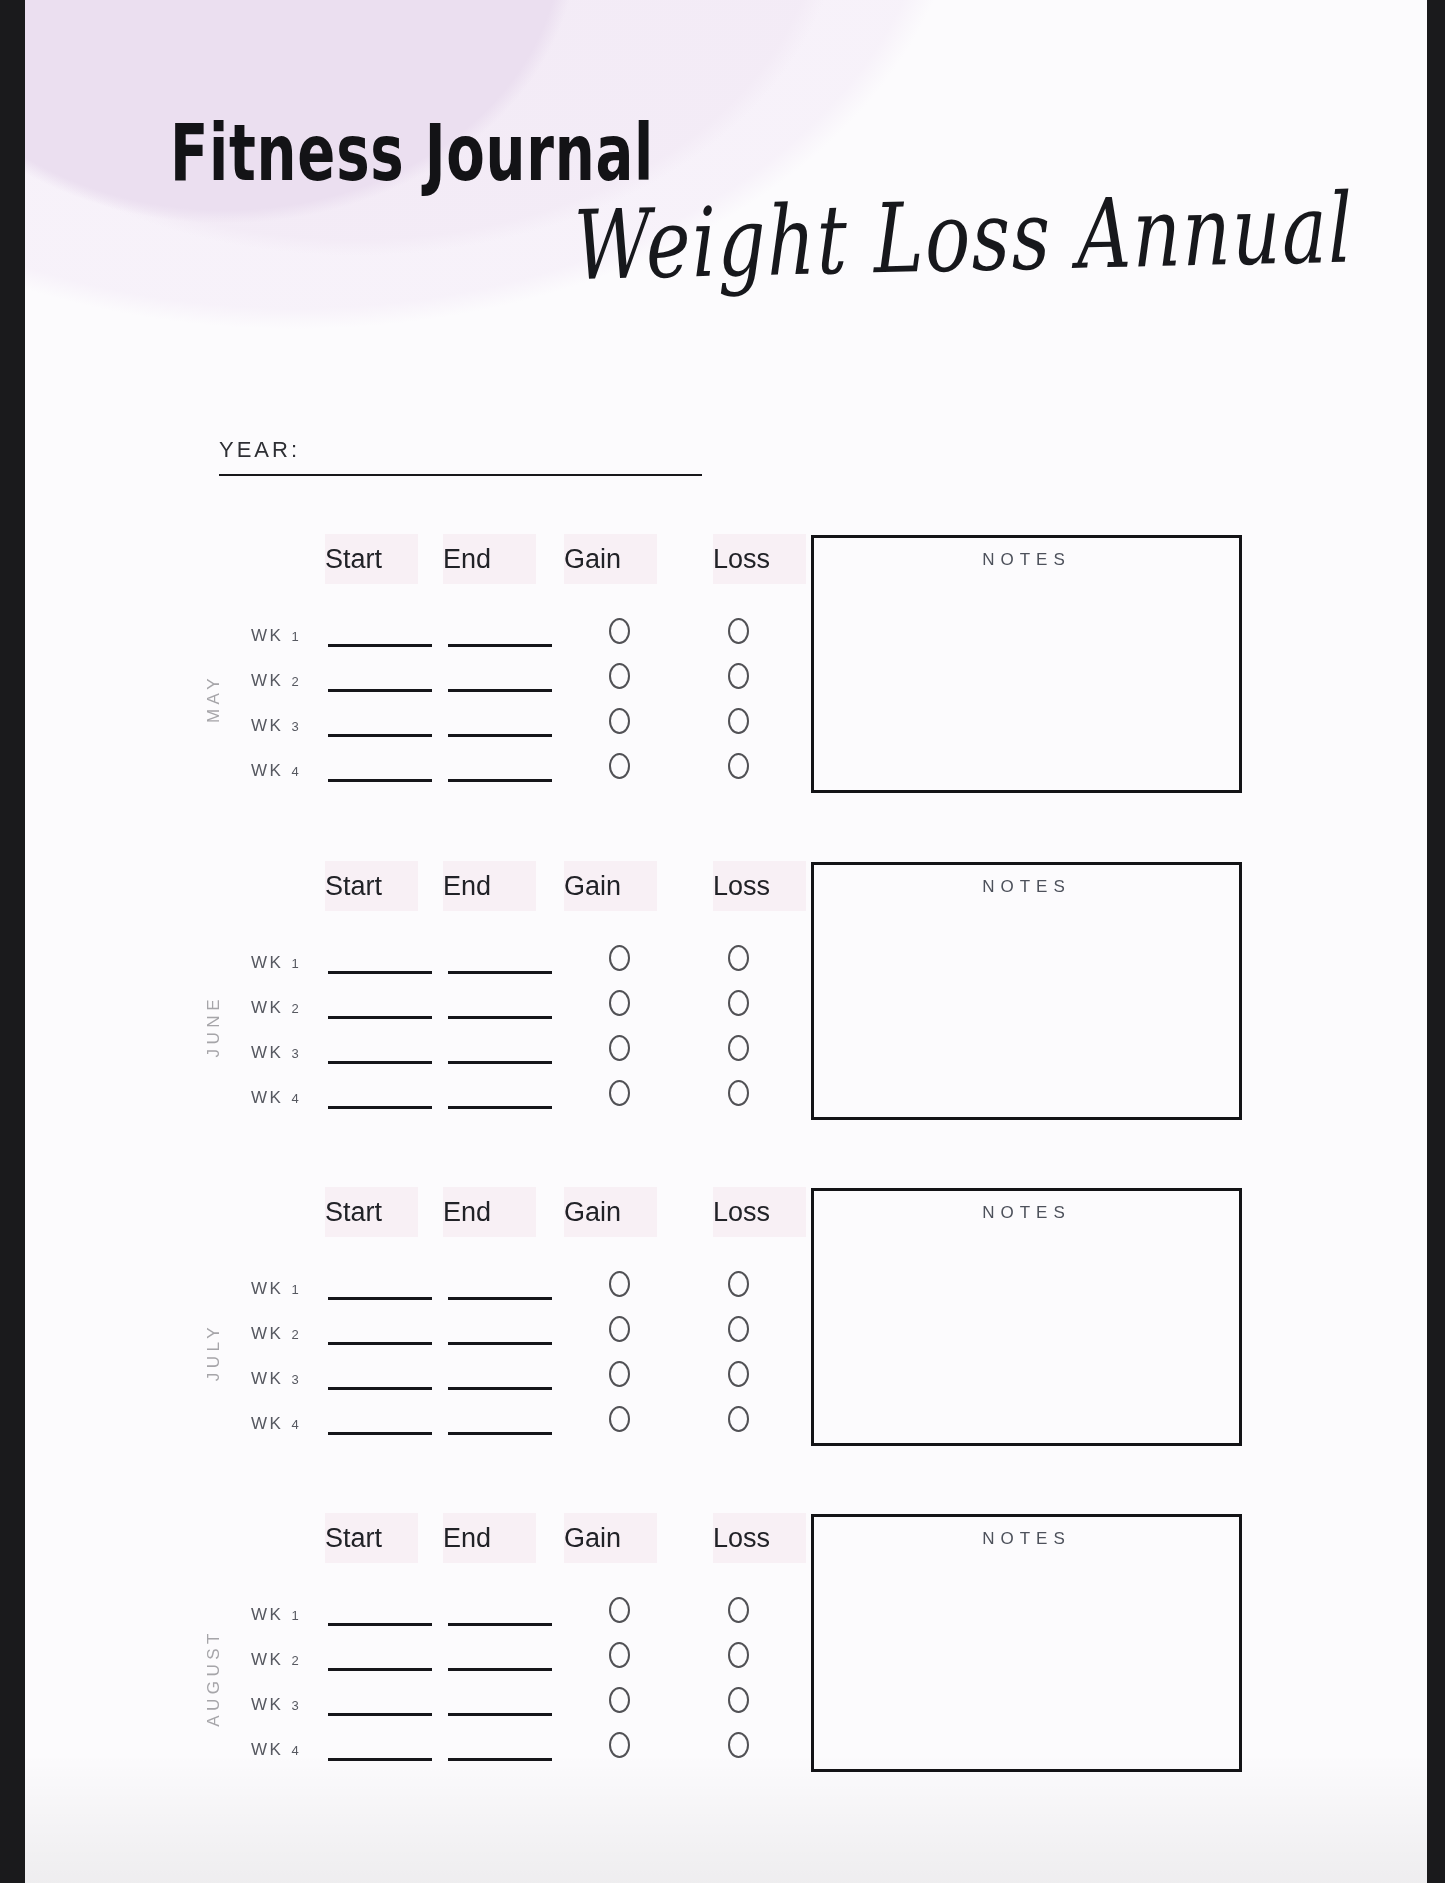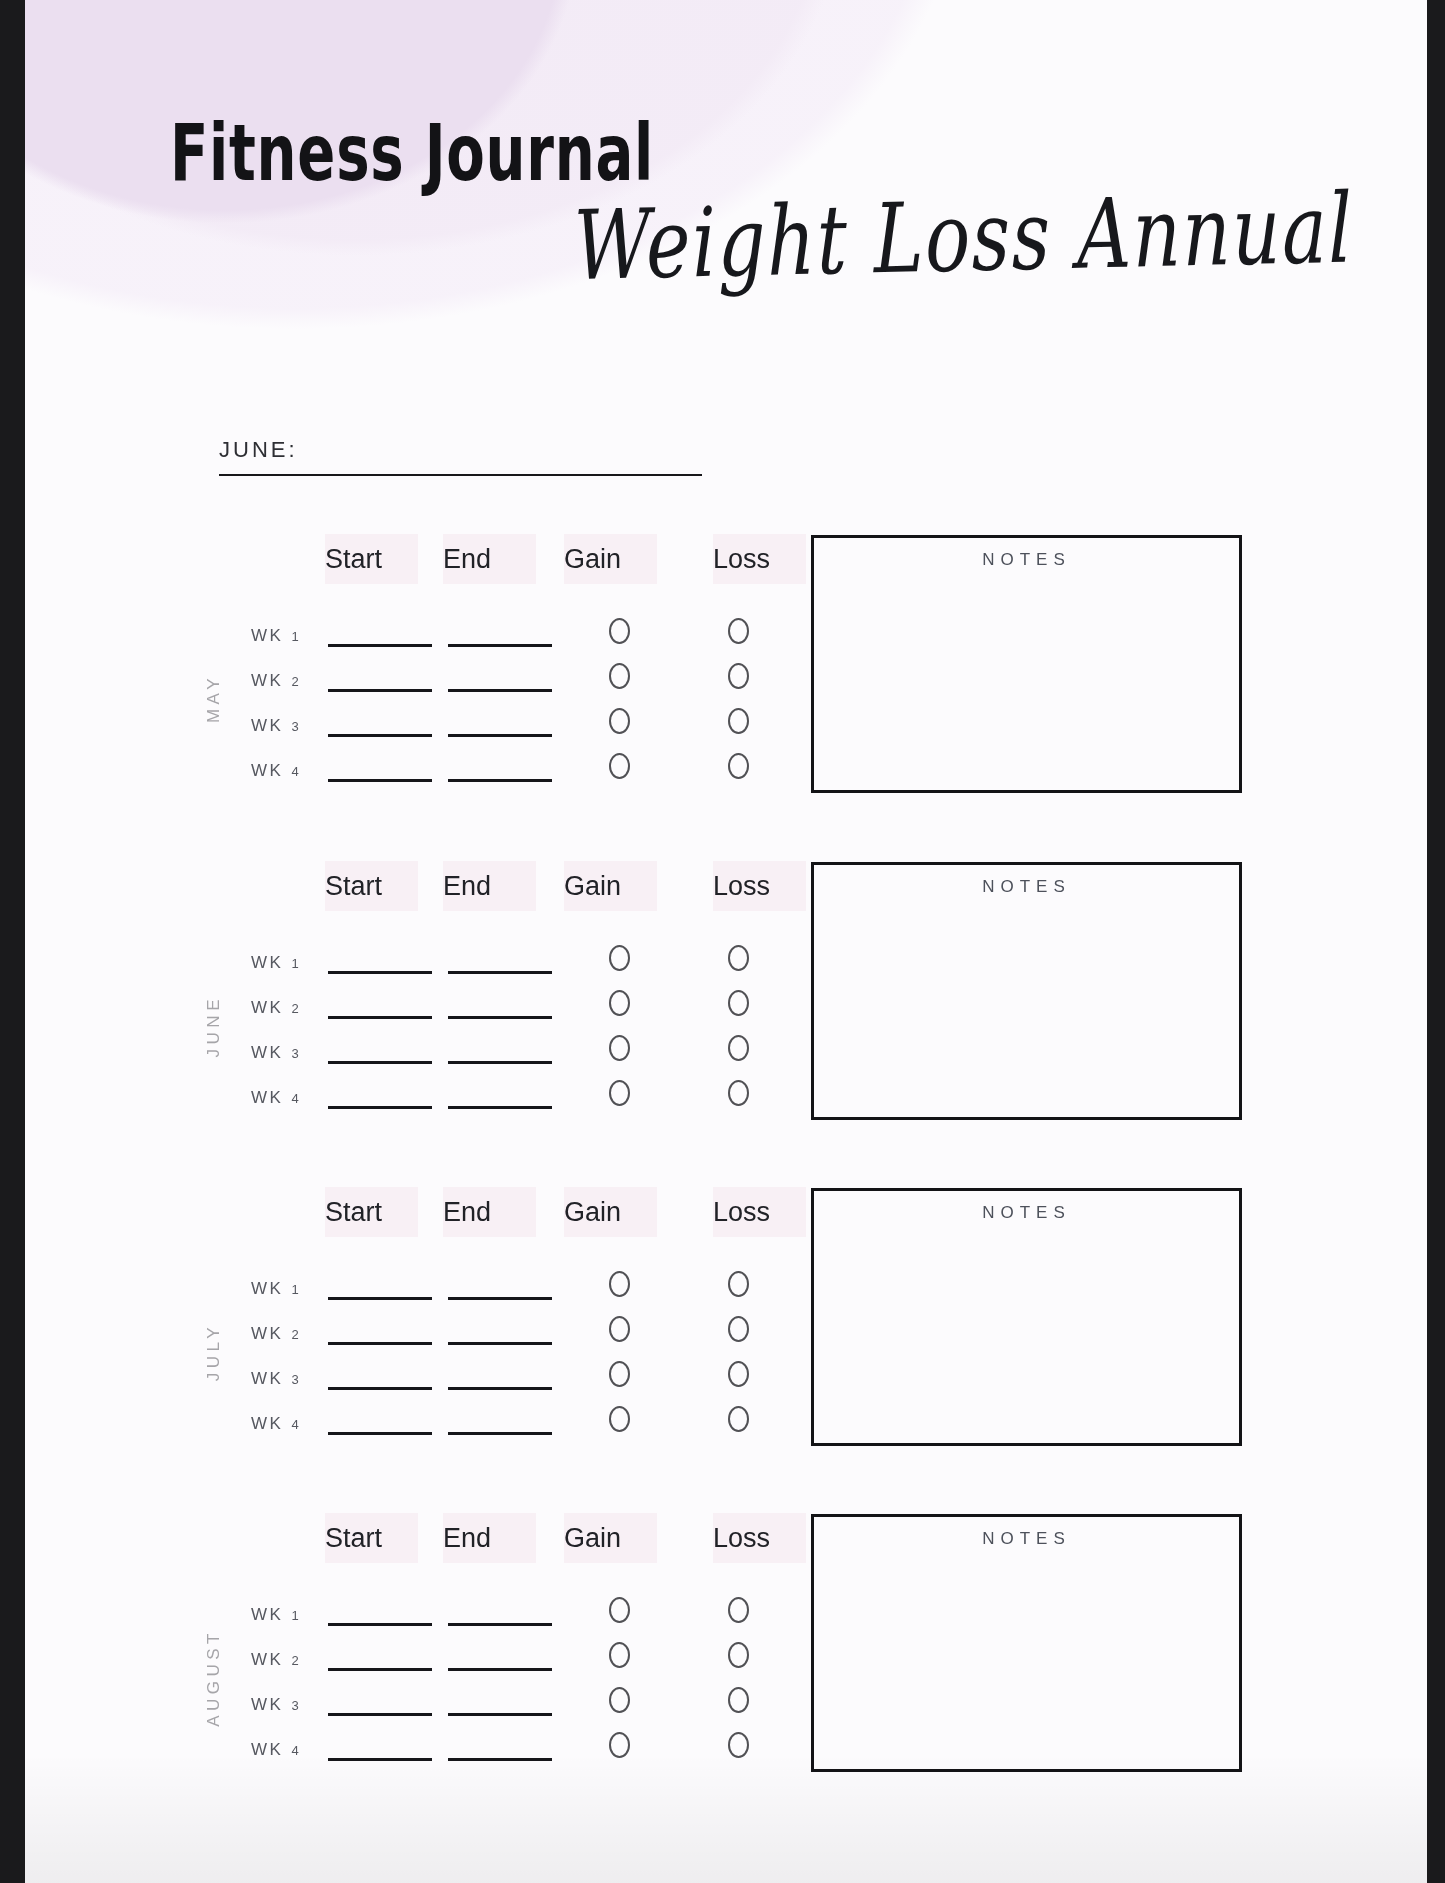--- a/index.html
+++ b/index.html
@@ -95,21 +95,21 @@
 
 <div class="edge left"></div>
 <div class="edge right"></div>
 
 <div class="page">
   <div class="blob"></div>
 
   <h1 class="title">Fitness Journal</h1>
   <div class="subtitle">Weight Loss Annual</div>
 
-  <span class="year-label">JUNE:</span>
+  <span class="year-label">YEAR:</span>
   <div class="year-line"></div>
 
   <section class="month m0">
     <div class="mlabel">
         <span>MAY</span>
       </div>
     <div class="badge c0">Start</div>
     <div class="badge c1">End</div>
     <div class="badge c2">Gain</div>
     <div class="badge c3">Loss</div>

